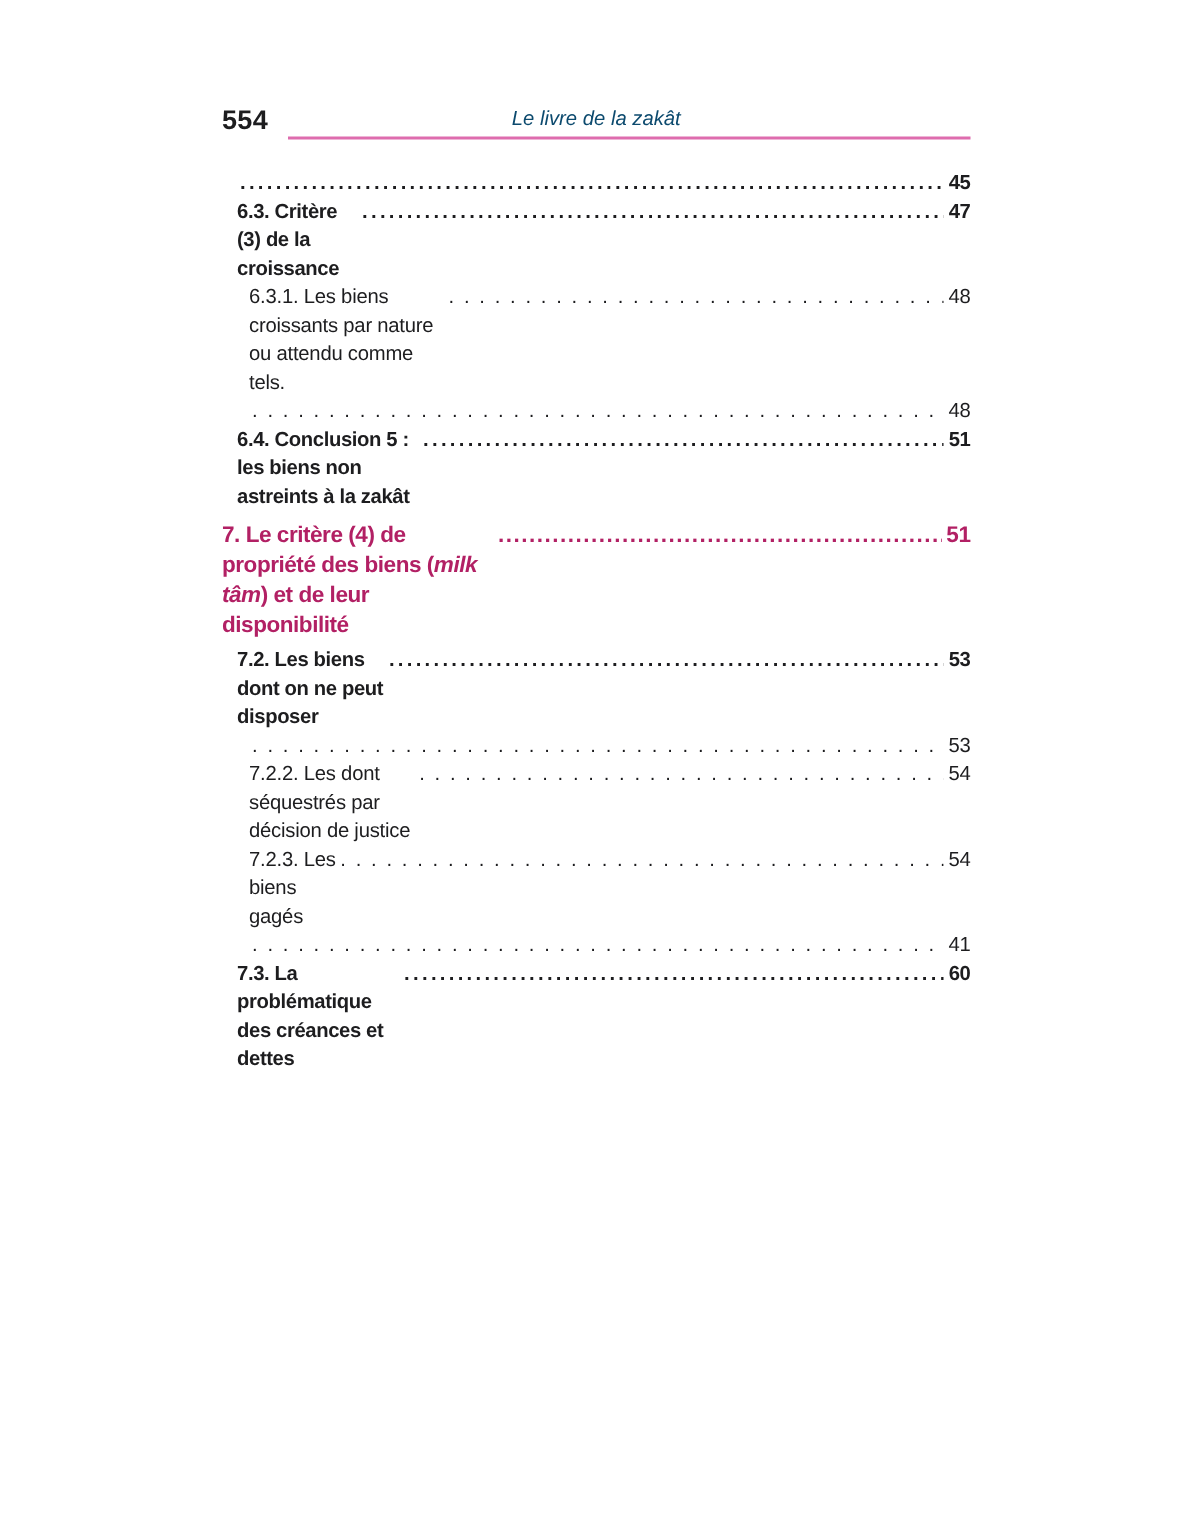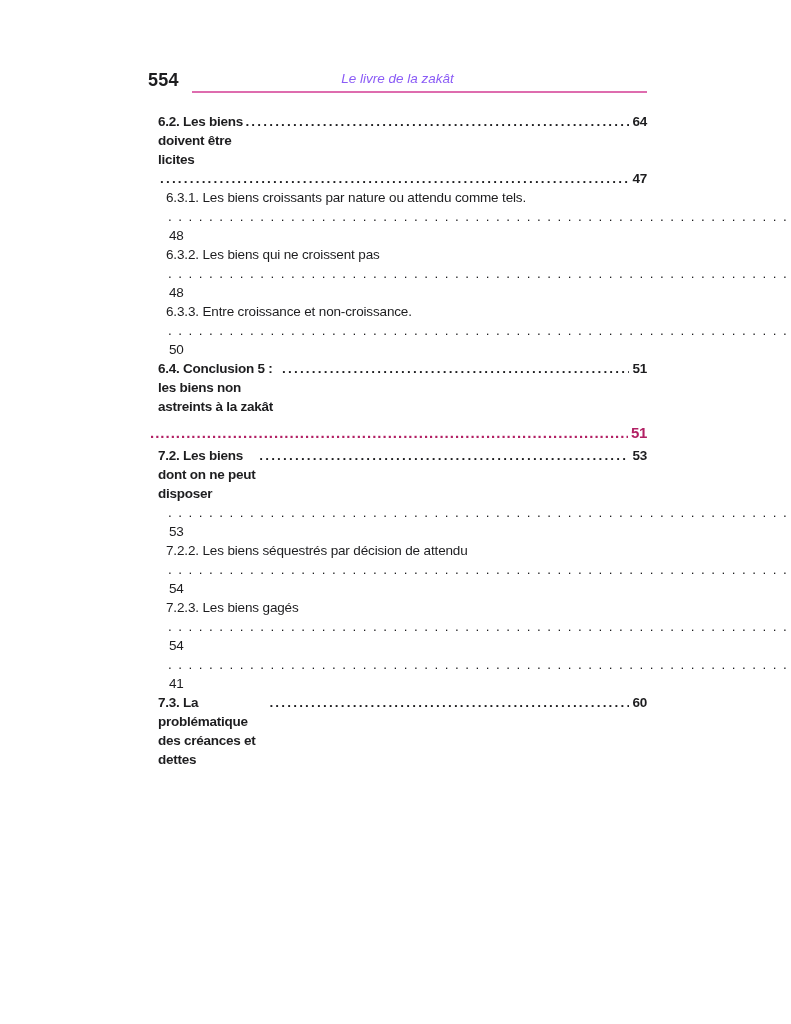--- a/index.html
+++ b/index.html
@@ -23,42 +23,42 @@
   
   .header { position: relative; height: 40px; }
   .page-number {
     position: absolute; left: 0; top: 0;
     font-size: 18px; font-weight: bold; letter-spacing: 0.2px;
   }
   .running-title {
     text-align: center;
     font-style: italic;
     font-size: 13.5px;
-    color: #8b5cf6;
+    color: #0c4a6e;
     padding-top: 1px;
   }
   .header-rule {
     position: absolute;
     left: 44px; right: 0; top: 21px;
     height: 2px;
     background: var(--rule, #de6cae);
   }
   
   .toc-list { margin-top: 2px; }
   .entry {
     display: flex;
     align-items: baseline;
     font-size: 13.5px;
     line-height: 19px;
     letter-spacing: -0.15px;
     color: var(--text, #1d1d1f);
   }
   .entry .label { flex: 0 1 auto; }
   .entry.lvl2 { padding-left: 10px; font-weight: bold; letter-spacing: -0.25px; }
-  .entry.lvl3 { padding-left: 18px; flex-direction: column; }
+  .entry.lvl3 { padding-left: 18px; }
   .entry.lvl1 {
     color: var(--accent, #b22064);
     font-weight: bold;
     font-size: 15px;
     line-height: 20px;
     letter-spacing: -0.3px;
     margin: 7px 0 3px 0;
     padding-left: 0;
   }
   .leader {
@@ -87,63 +87,58 @@
   <div class="content">
 
     <div class="header">
       <span class="page-number">554</span>
       <div class="running-title">Le livre de la zakât</div>
       <div class="header-rule"></div>
     </div>
 
     <div class="toc-list">
         <div class="entry lvl2">
-          <span class="label">6.2. Les biens doivent être licites</span>
           <span class="leader dense"></span>
-          <span class="pagenum">64</span>
+          <span class="pagenum">45</span>
         </div>
         <div class="entry lvl2">
+          <span class="label">6.3. Critère (3) de la croissance</span>
           <span class="leader dense"></span>
           <span class="pagenum">47</span>
         </div>
         <div class="entry lvl3">
           <span class="label">6.3.1. Les biens croissants par nature ou attendu comme tels.</span>
           <span class="leader spaced"></span>
           <span class="pagenum">48</span>
         </div>
         <div class="entry lvl3">
-          <span class="label">6.3.2. Les biens qui ne croissent pas</span>
           <span class="leader spaced"></span>
           <span class="pagenum">48</span>
-        </div>
-        <div class="entry lvl3">
-          <span class="label">6.3.3. Entre croissance et non-croissance.</span>
-          <span class="leader spaced"></span>
-          <span class="pagenum">50</span>
         </div>
         <div class="entry lvl2">
           <span class="label">6.4. Conclusion 5 : les biens non astreints à la zakât</span>
           <span class="leader dense"></span>
           <span class="pagenum">51</span>
         </div>
         <div class="entry lvl1">
+          <span class="label">7. Le critère (4) de propriété des biens (<i>milk tâm</i>) et de leur disponibilité</span>
           <span class="leader dense"></span>
           <span class="pagenum">51</span>
         </div>
         <div class="entry lvl2">
           <span class="label">7.2. Les biens dont on ne peut disposer</span>
           <span class="leader dense"></span>
           <span class="pagenum">53</span>
         </div>
         <div class="entry lvl3">
           <span class="leader spaced"></span>
           <span class="pagenum">53</span>
         </div>
         <div class="entry lvl3">
-          <span class="label">7.2.2. Les biens séquestrés par décision de attendu</span>
+          <span class="label">7.2.2. Les dont séquestrés par décision de justice</span>
           <span class="leader spaced"></span>
           <span class="pagenum">54</span>
         </div>
         <div class="entry lvl3">
           <span class="label">7.2.3. Les biens gagés</span>
           <span class="leader spaced"></span>
           <span class="pagenum">54</span>
         </div>
         <div class="entry lvl3">
           <span class="leader spaced"></span>

